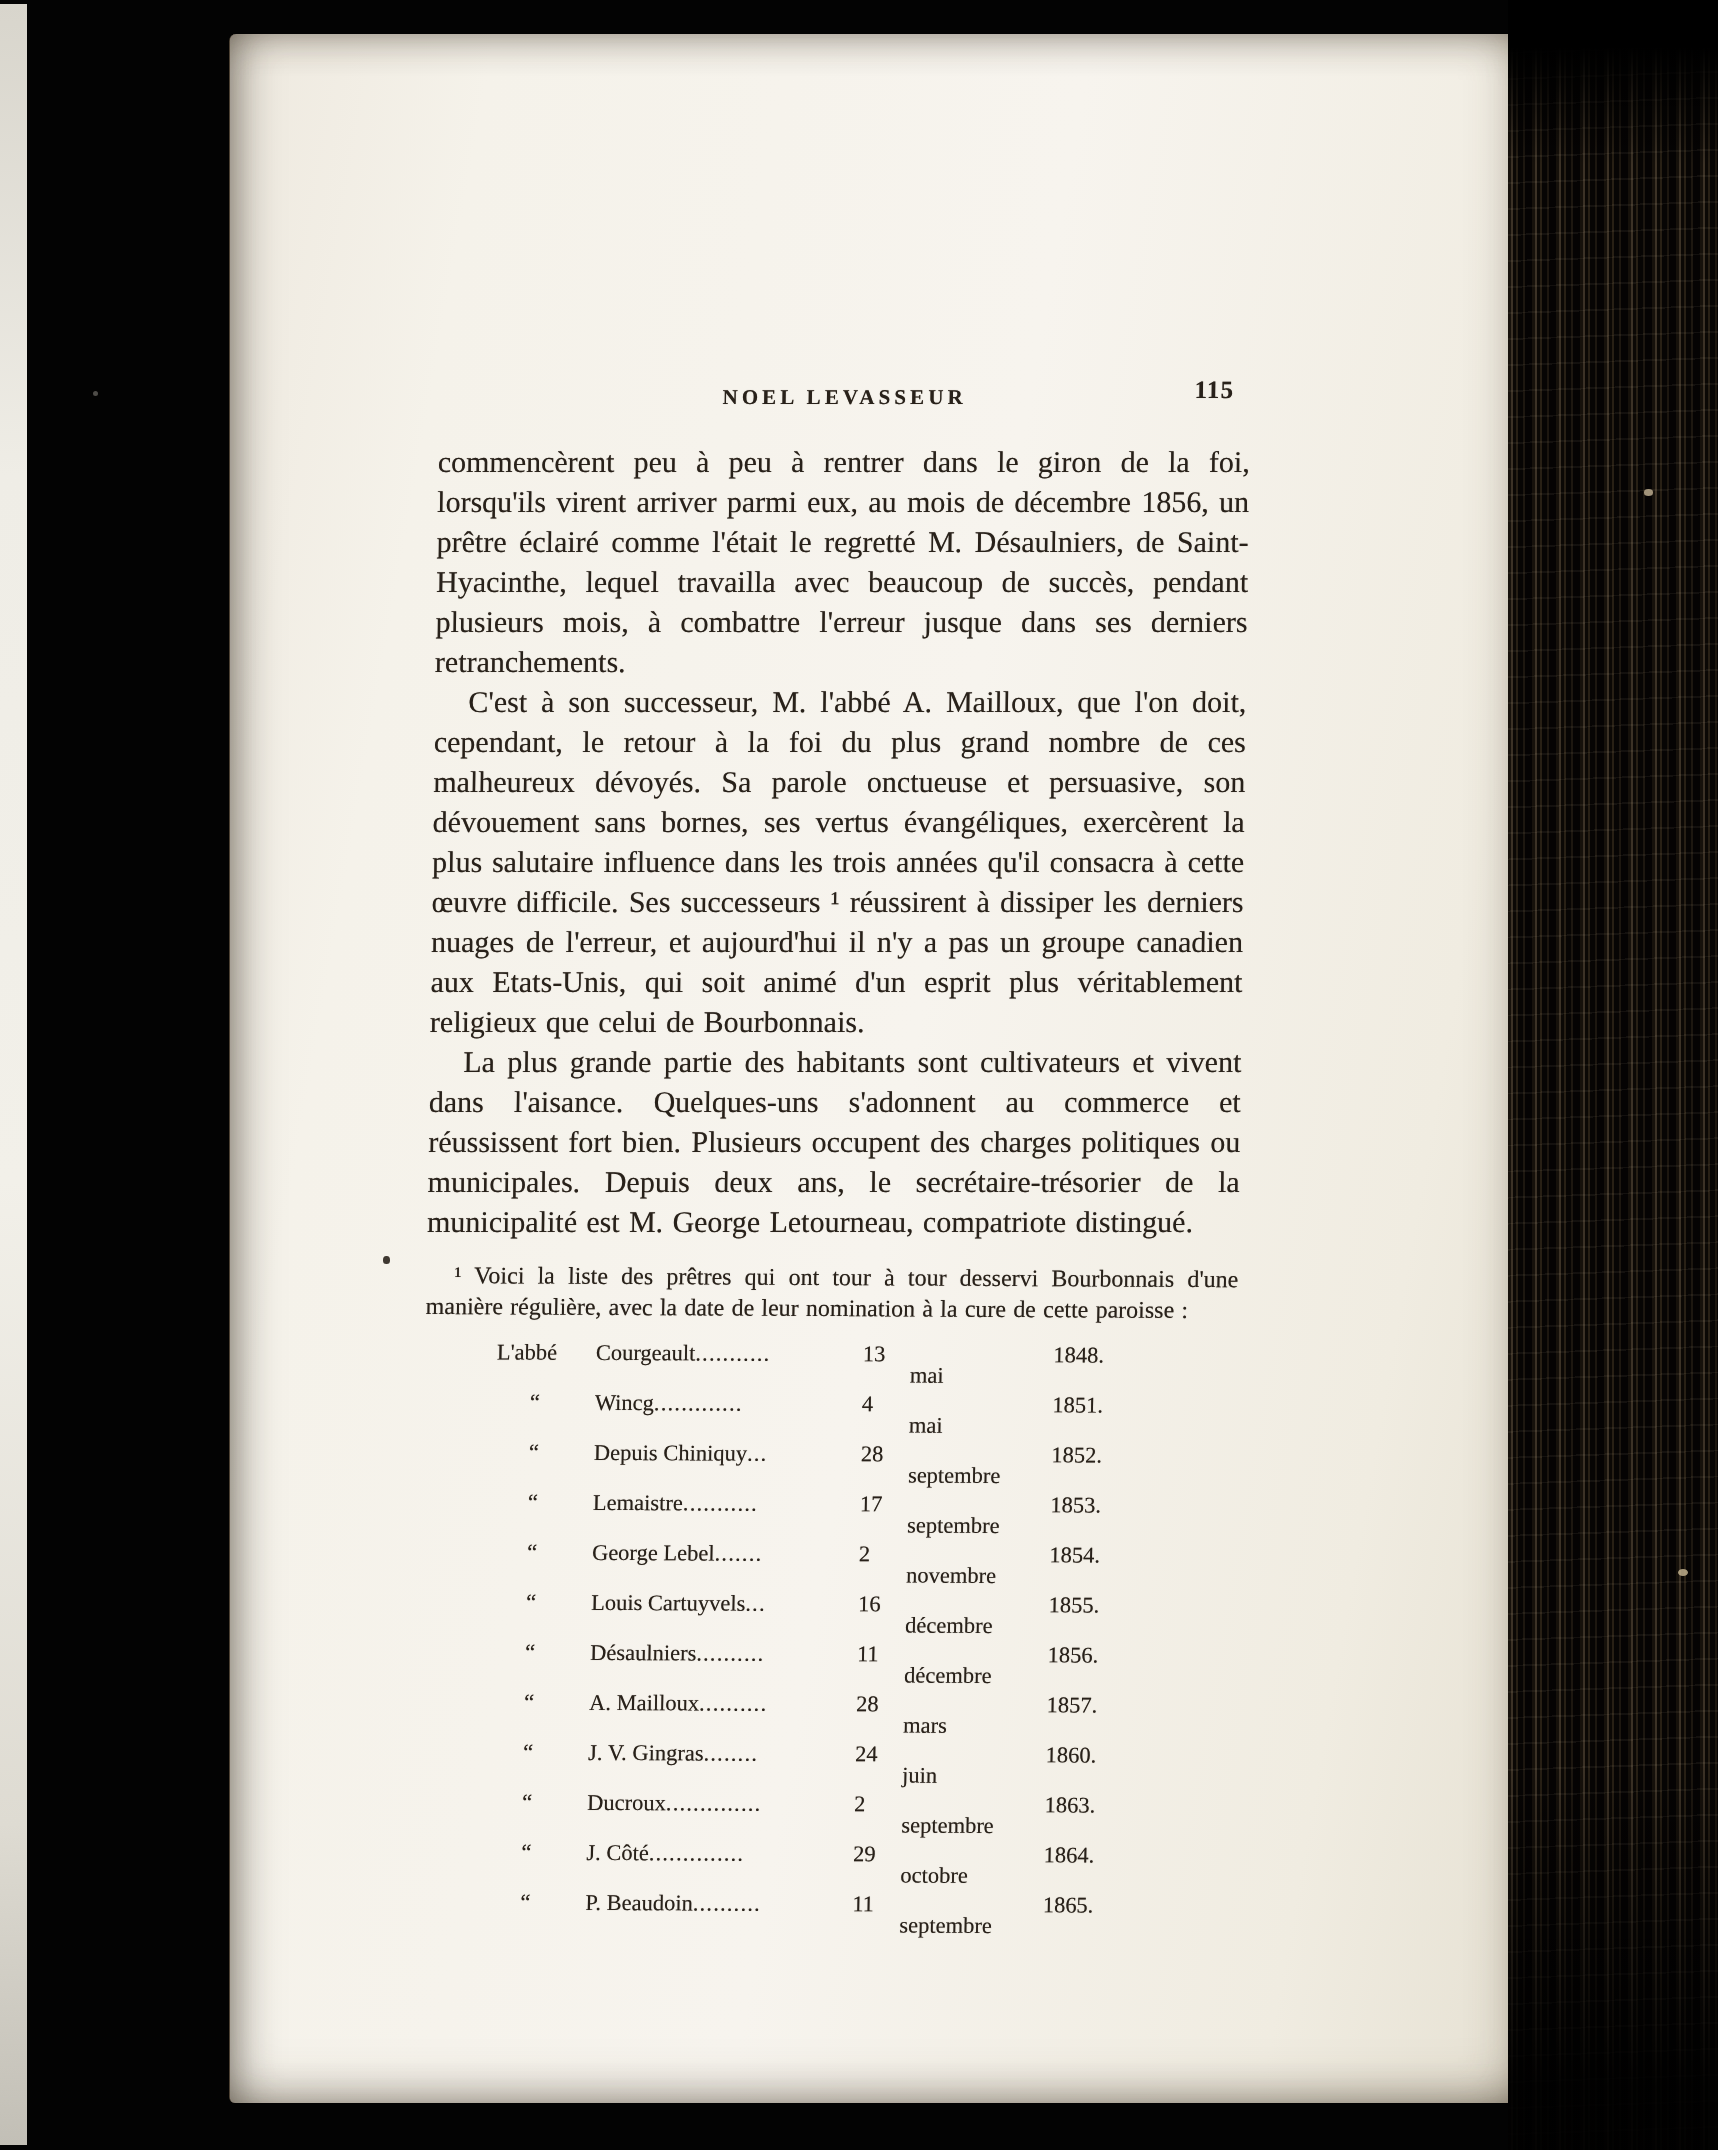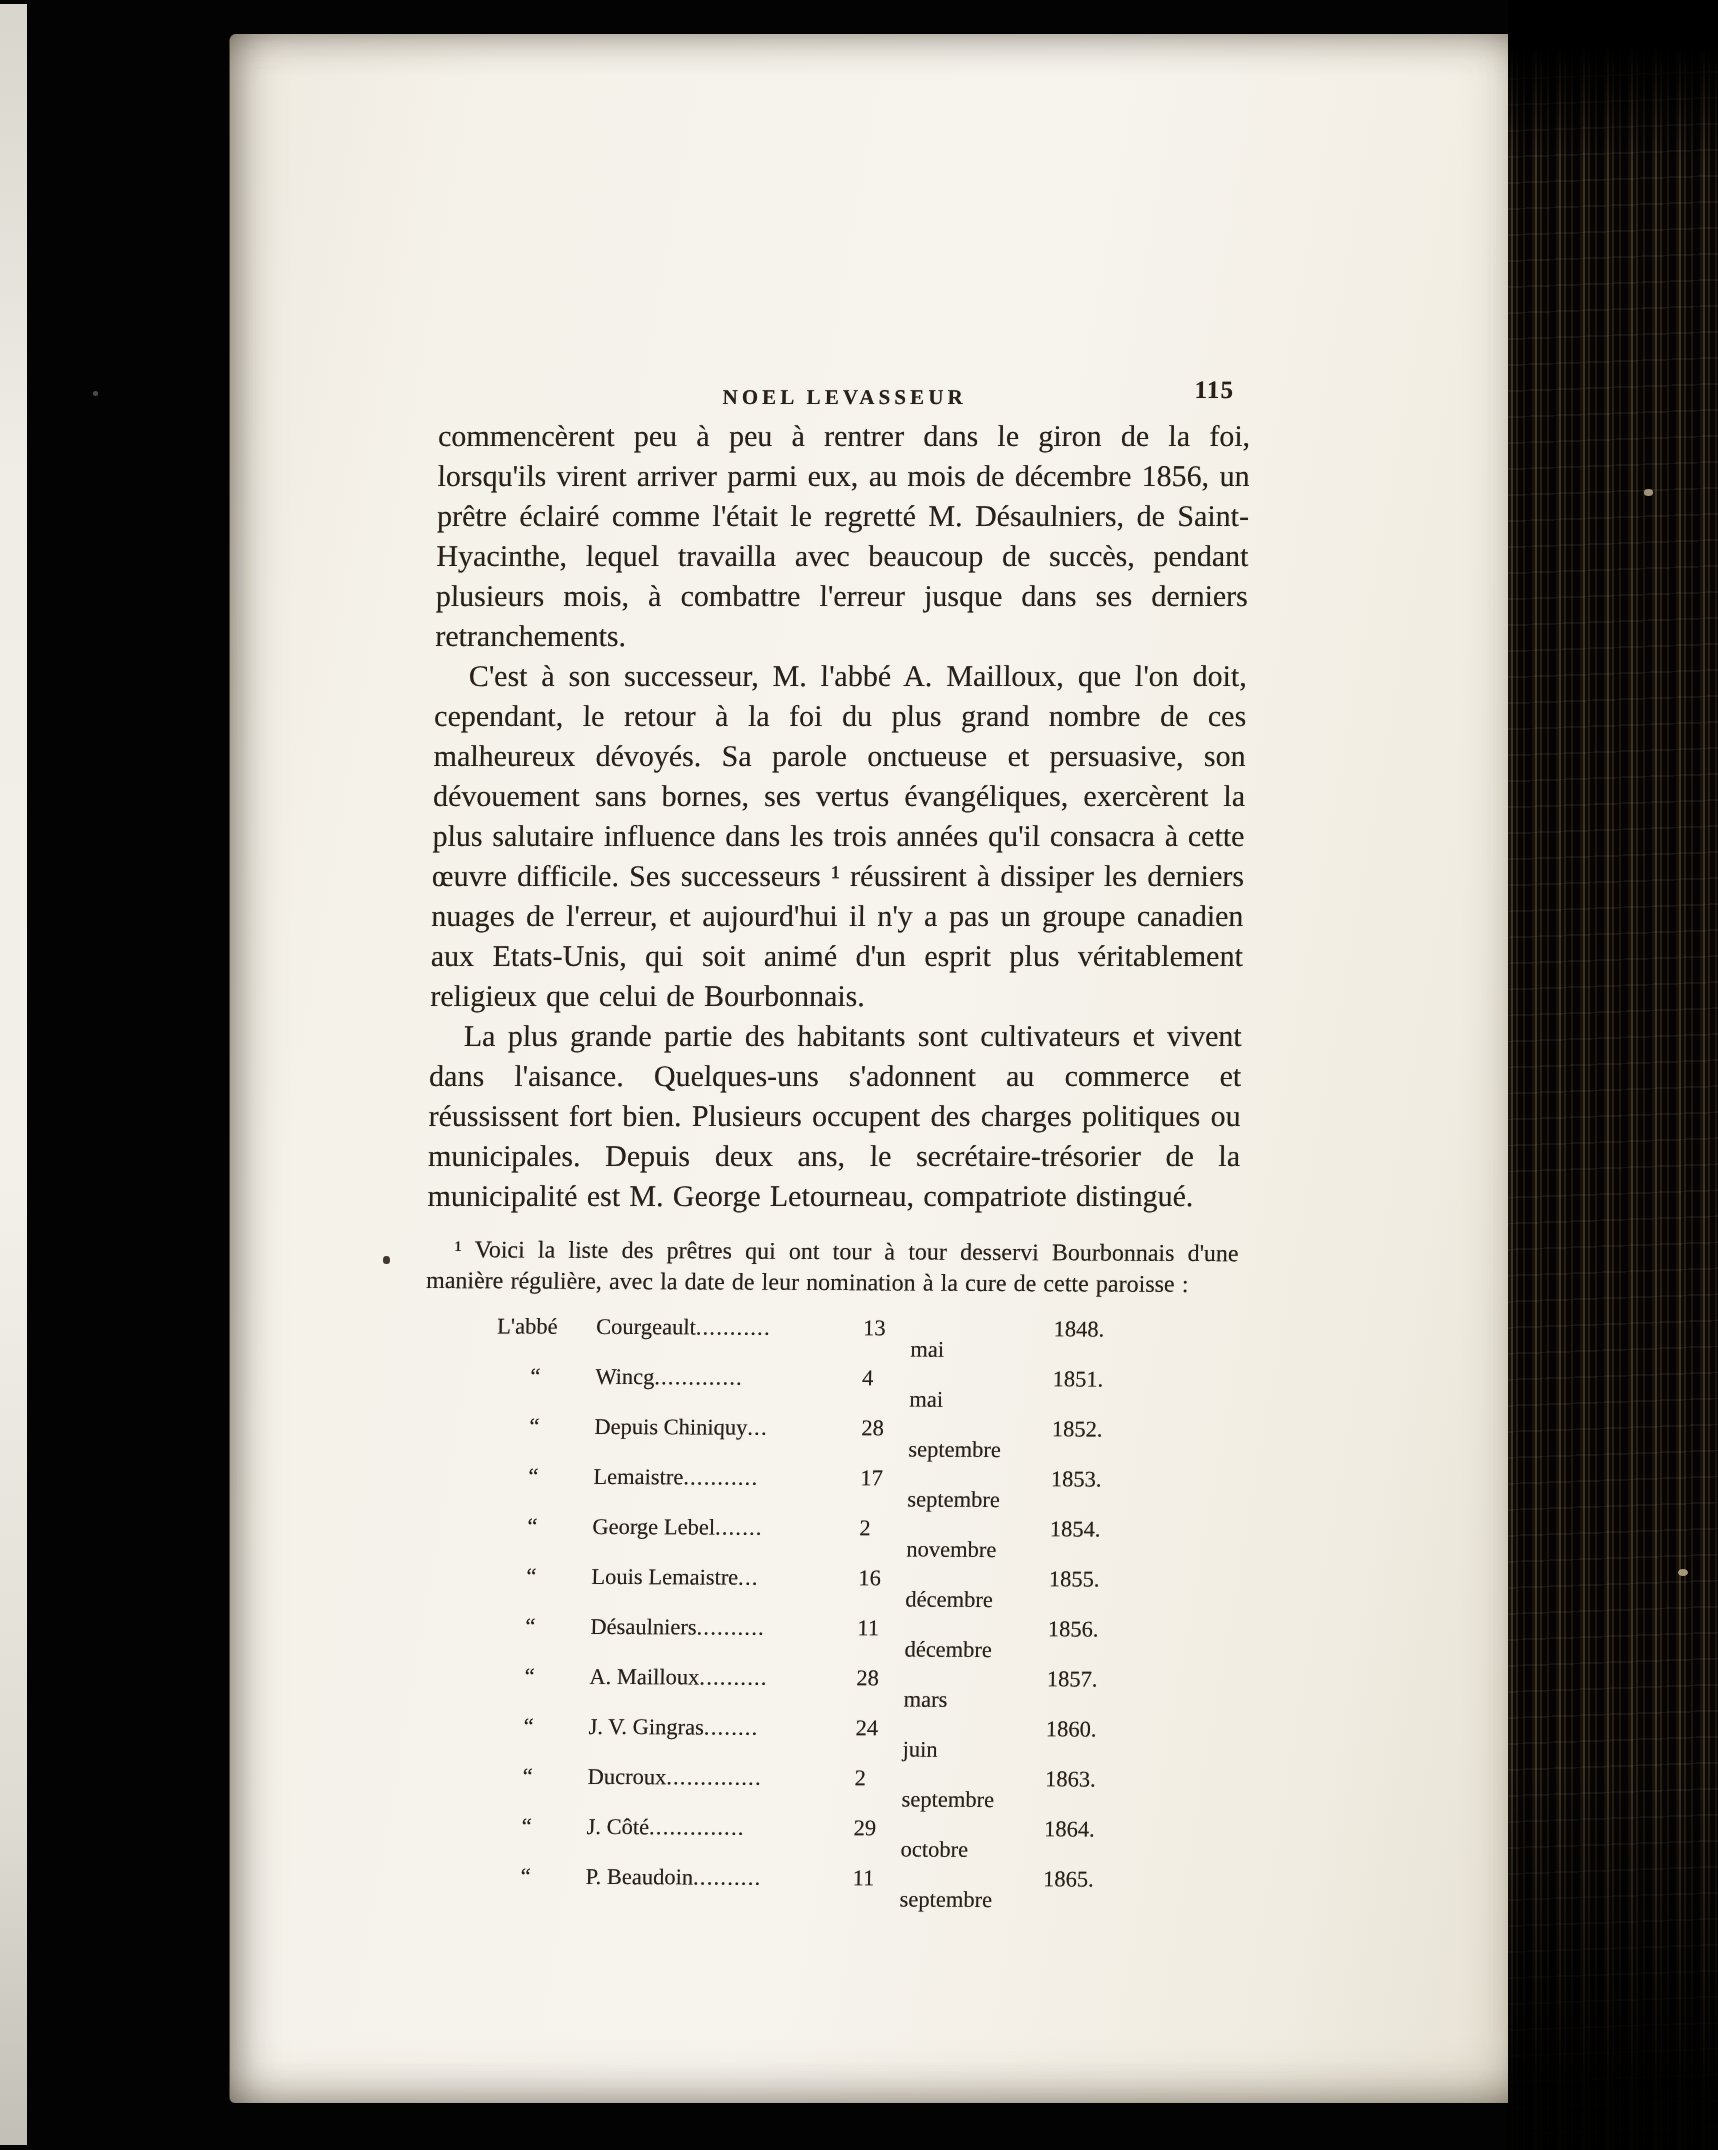--- a/index.html
+++ b/index.html
@@ -55,21 +55,21 @@
     width: 812px;
     transform: skewX(-0.8deg);
     transform-origin: top left;
     color: #28211a;
     text-shadow: 0 0 0.7px rgba(45,34,22,0.55);
   }
 
   .page-header {
     position: relative;
     height: 38px;
-    margin-bottom: 3px;
+    margin-bottom: 29px;
   }
   .running-title {
     position: absolute; left: 0; right: 0;
     text-align: center;
     font-weight: bold;
     font-size: 21px;
     letter-spacing: 4.1px;
     top: 9.5px;
   }
   .page-number {
@@ -182,21 +182,21 @@
         </div>
         <div class="priest-row">
           <span class="cell-quote ditto">“</span>
           <span class="cell-namewrap"><span>George Lebel</span><span class="leader-dots">.......</span></span>
           <span class="cell-day">2</span>
           <span class="cell-month">novembre</span>
           <span class="cell-year">1854.</span>
         </div>
         <div class="priest-row">
           <span class="cell-quote ditto">“</span>
-          <span class="cell-namewrap"><span>Louis Lemaistre</span><span class="leader-dots">...</span></span>
+          <span class="cell-namewrap"><span>Louis Cartuyvels</span><span class="leader-dots">...</span></span>
           <span class="cell-day">16</span>
           <span class="cell-month">décembre</span>
           <span class="cell-year">1855.</span>
         </div>
         <div class="priest-row">
           <span class="cell-quote ditto">“</span>
           <span class="cell-namewrap"><span>Désaulniers</span><span class="leader-dots">..........</span></span>
           <span class="cell-day">11</span>
           <span class="cell-month">décembre</span>
           <span class="cell-year">1856.</span>

